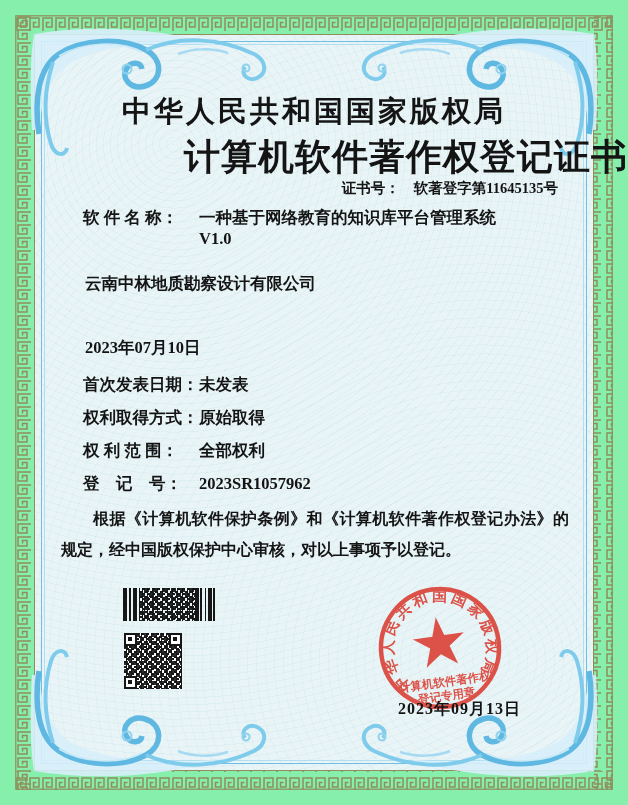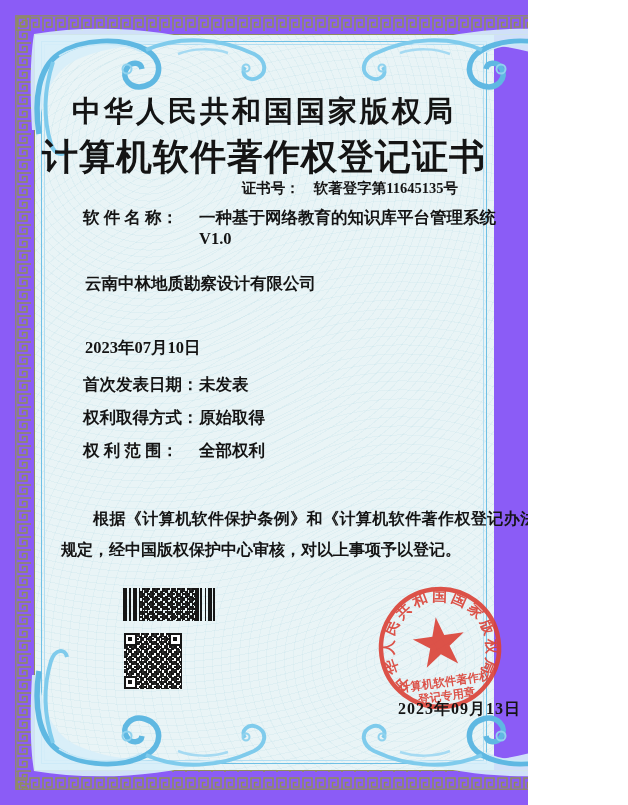--- a/index.html
+++ b/index.html
@@ -1,35 +1,35 @@
 <!DOCTYPE html>
 <html><head>
 <meta charset="utf-8">
 <style>
   html,body{margin:0;padding:0;}
   body{width:628px;height:805px;background:#ffffff;font-family:"Liberation Serif","DejaVu Serif",serif;}
-  .page{position:relative;width:528px;height:805px;background:#8b5cf6;overflow:hidden;}
+  .page{position:relative;width:628px;height:805px;background:#86efac;overflow:hidden;}
 
   
   .paper{position:absolute;left:34px;top:34px;right:34px;bottom:34px;
     background:
       repeating-radial-gradient(circle at 25% 15%, rgba(130,195,212,.10) 0 1px, rgba(0,0,0,0) 1px 7px),
       repeating-radial-gradient(circle at 80% 85%, rgba(130,195,212,.09) 0 1px, rgba(0,0,0,0) 1px 9px),
       #e9f4f6;}
 
   .frame-svg{position:absolute;left:15px;top:15px;}
   .corner-svg{position:absolute;left:28px;top:28px;}
 
   
   .rule-a{position:absolute;left:41px;top:41px;right:41px;bottom:41px;border:1px solid #6fc0e5;pointer-events:none;}
   .rule-b{position:absolute;left:44px;top:44px;right:44px;bottom:44px;border:1px solid #b2def2;pointer-events:none;}
 
   .txt{position:absolute;color:#141414;font-weight:700;}
   .authority{top:92px;left:0;right:0;text-align:center;font-size:29px;letter-spacing:3px;}
-  .ctitle{top:133px;left:0;right:0;text-align:center;font-size:36px;letter-spacing:1px;}
+  .ctitle{top:133px;left:0;right:0;text-align:right;font-size:36px;letter-spacing:1px;}
   .certno{top:179px;right:70px;font-size:14.5px;}
   .certno .lbl{margin-right:14px;}
 
   .row{position:absolute;left:83px;display:flex;align-items:flex-start;font-size:16.5px;font-weight:700;color:#141414;justify-content:flex-end;}
   .row .flabel{width:114px;white-space:pre;flex:0 0 auto;}
   .row .fvalue{margin-left:2px;max-width:360px;line-height:21px;}
 
   .statement{position:absolute;left:61px;top:503px;width:508px;font-size:16px;line-height:31px;
     font-weight:700;color:#141414;text-indent:2em;text-align:justify;}
 
@@ -124,20 +124,24 @@
     <span class="fvalue">未发表</span>
   </div>
   <div class="row" style="top:407px">
     <span class="flabel">权利取得方式：</span>
     <span class="fvalue">原始取得</span>
   </div>
   <div class="row" style="top:440px">
     <span class="flabel">权 利 范 围：</span>
     <span class="fvalue">全部权利</span>
   </div>
+  <div class="row" style="top:473px">
+    <span class="flabel">登　记　号：</span>
+    <span class="fvalue">2023SR1057962</span>
+  </div>
 
   <div class="statement">根据《计算机软件保护条例》和《计算机软件著作权登记办法》的规定，经中国版权保护中心审核，对以上事项予以登记。</div>
 
   <div class="barcode">
     <div class="b-left"></div>
     <div class="b-mid"></div>
     <div class="b-right"></div>
   </div>
   <div class="qr">
     <div class="finder f-tl"></div>

